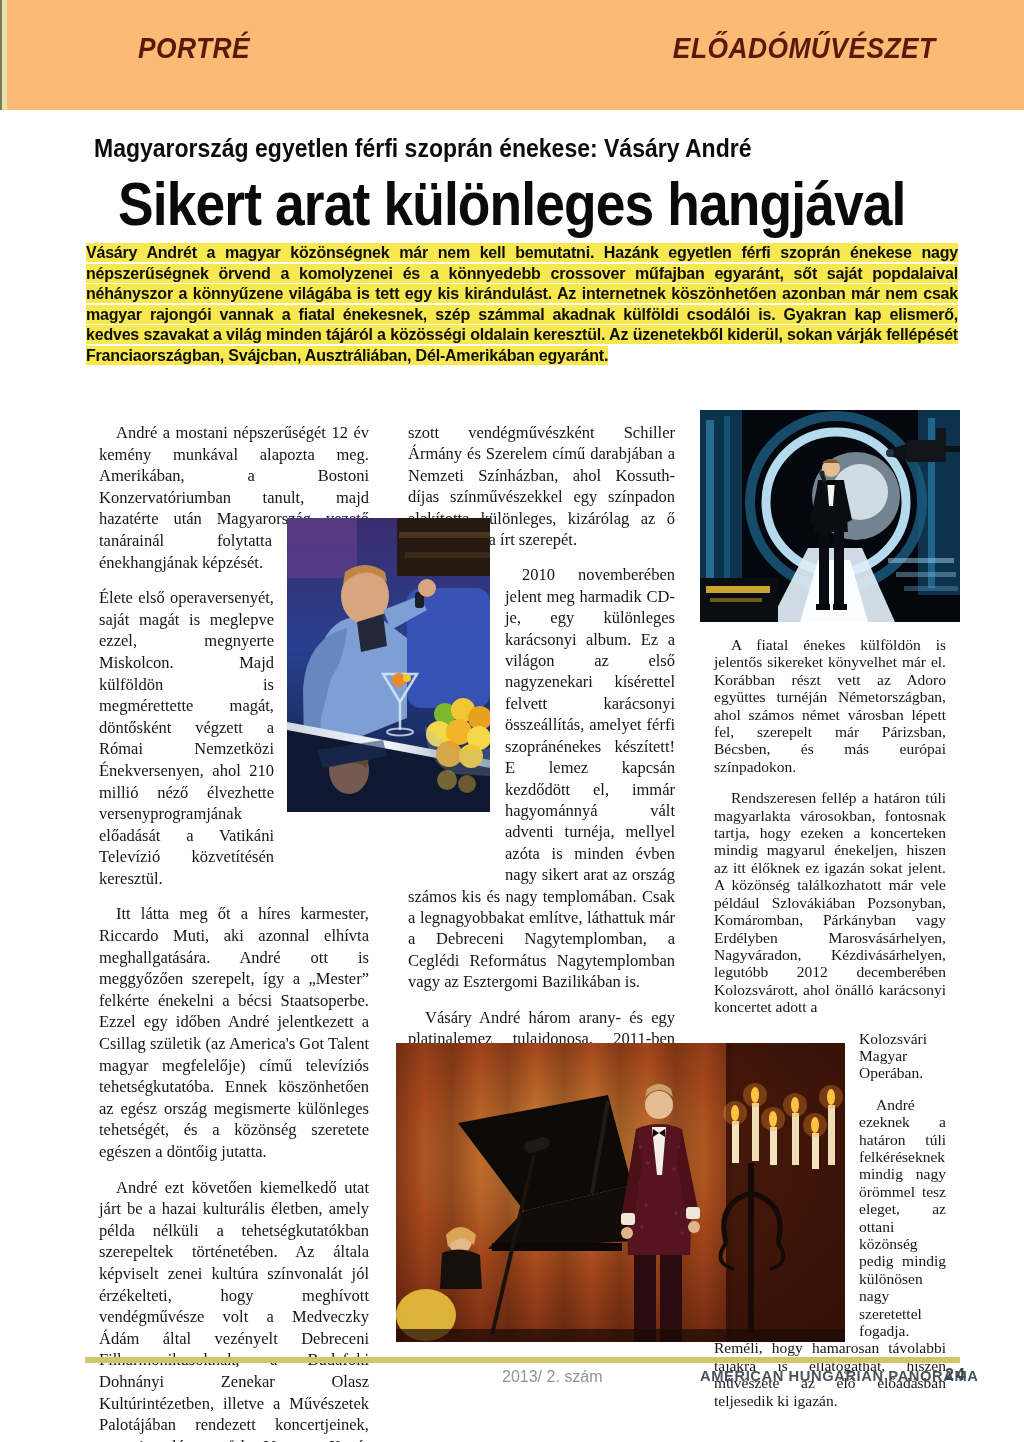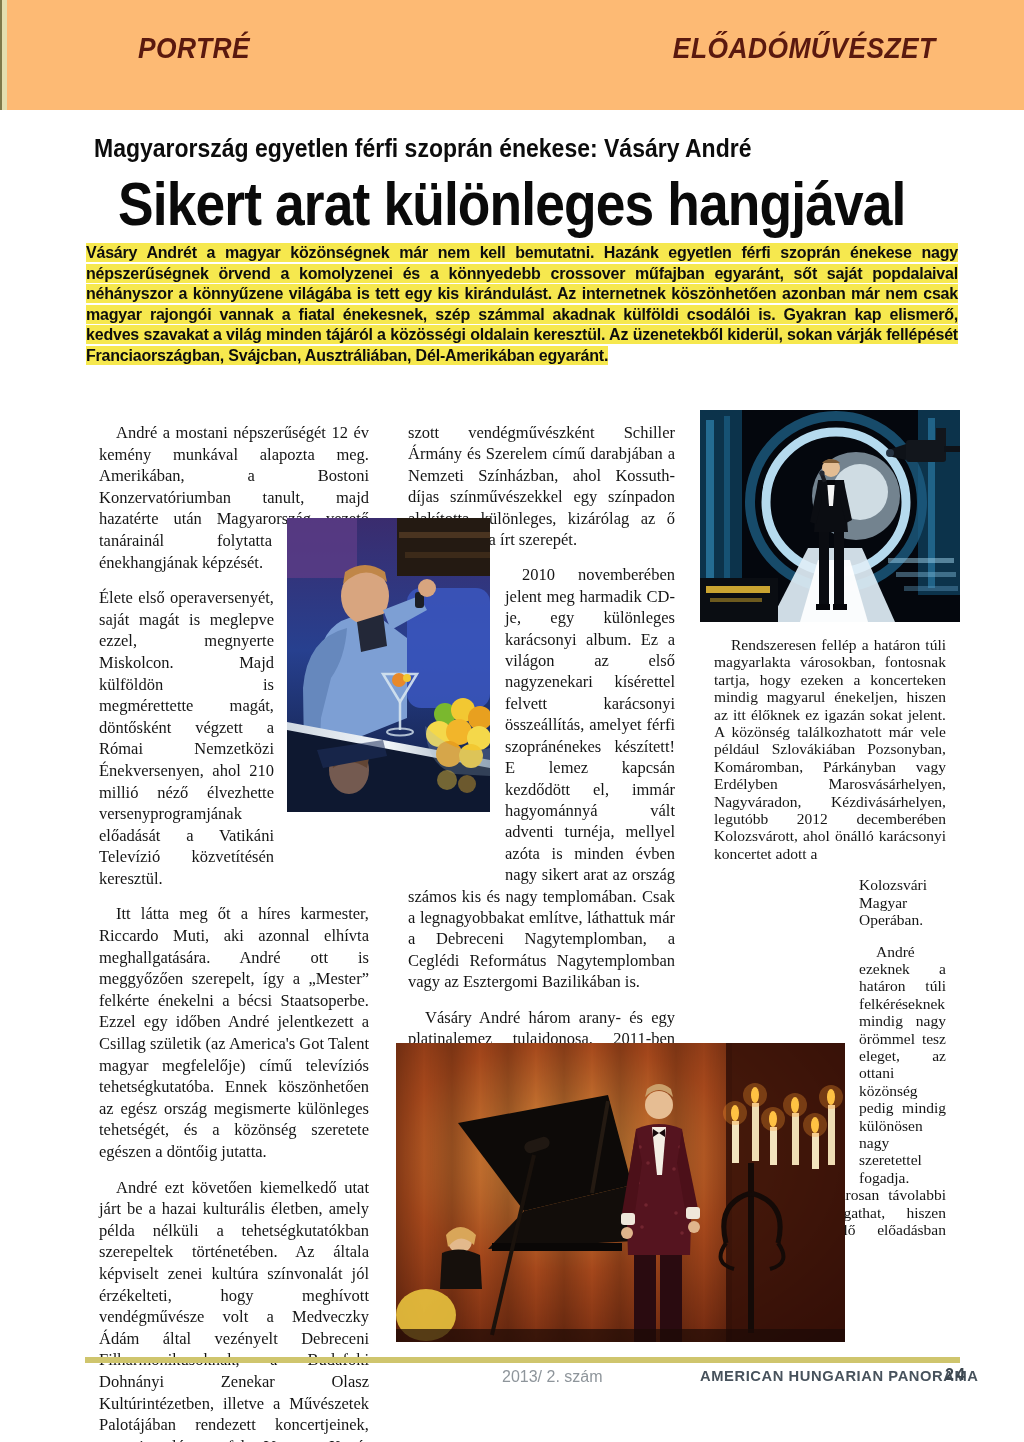--- a/index.html
+++ b/index.html
@@ -137,20 +137,21 @@
           <polygon points="206,34 188,40 188,46 206,50" fill="#0e1218"></polygon>
           <rect x="236" y="18" width="10" height="14" fill="#12161c"></rect>
           <rect x="244" y="36" width="16" height="6" fill="#0e1218"></rect>
           <circle cx="190" cy="43" r="4" fill="#243140"></circle>
         </g>
         <rect x="0" y="168" width="78" height="44" fill="#0a0d12"></rect>
         <rect x="6" y="176" width="64" height="7" fill="#caa431"></rect>
         <rect x="10" y="188" width="52" height="4" fill="#6d5a1e"></rect>
       </svg>
     </div>
+    <p>A fiatal énekes külföldön is jelentős sikereket könyvelhet már el. Korábban részt vett az Adoro együttes turnéján Németországban, ahol számos német városban lépett fel, szerepelt már Párizsban, Bécsben, és más európai színpadokon.</p>
     <p>Rendszeresen fellép a határon túli magyarlakta városokban, fontosnak tartja, hogy ezeken a koncerteken mindig magyarul énekeljen, hiszen az itt élőknek ez igazán sokat jelent. A közönség találkozhatott már vele például Szlovákiában Pozsonyban, Komáromban, Párkányban vagy Erdélyben Marosvásárhelyen, Nagyváradon, Kézdivásárhelyen, legutóbb 2012 decemberében Kolozsvárott, ahol önálló karácsonyi koncertet adott a</p>
     <div class="wrapzone">
       <div class="spacer-l3"></div>
       <p class="cont">Kolozsvári Magyar Operában.</p>
       <p>André ezeknek a határon túli felkéréseknek mindig nagy örömmel tesz eleget, az ottani közönség pedig mindig különösen nagy szeretettel fogadja. Reméli, hogy hamarosan távolabbi tájakra is ellátogathat, hiszen művészete az élő előadásban teljesedik ki igazán.</p>
     </div>
   </div>
 
   <div class="photo photo-table" role="img" aria-label="Vásáry André denim ingben egy tükröződő asztalnál, koktélpohárral és gyümölcsöstállal">
     <svg width="203" height="294" viewBox="0 0 203 294">

